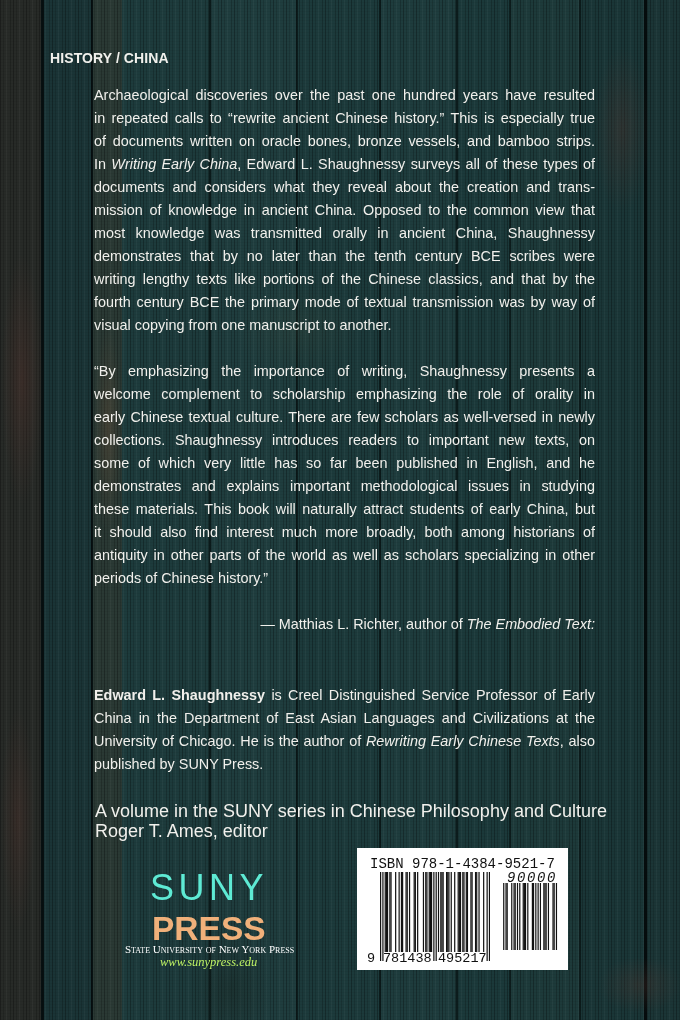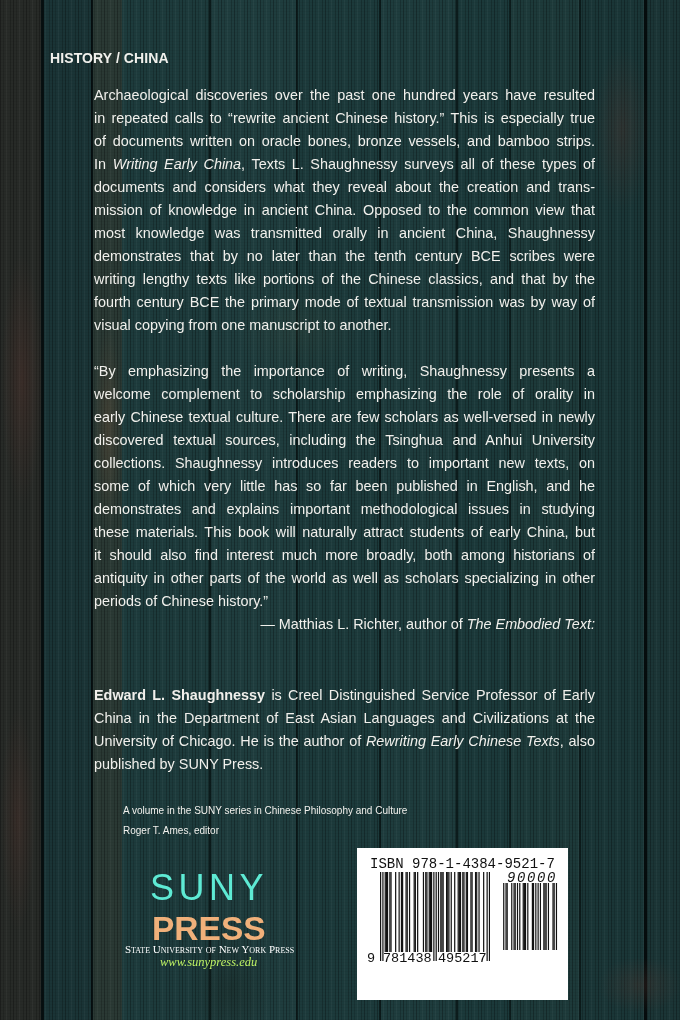--- a/index.html
+++ b/index.html
@@ -53,61 +53,60 @@
   .abs{position:absolute;}
   .category{
     left:50px;top:50px;font-size:14px;line-height:16px;font-weight:bold;
     letter-spacing:0.1px;white-space:nowrap;text-align:center;
   }
   .para{position:absolute;left:94px;width:501px;font-size:14.4px;line-height:23px;}
   .para .line{white-space:nowrap;height:23px;}
   .justify .line{text-align:justify;text-align-last:justify;}
   .justify .line:last-child{text-align-last:left;}
   .right .line{text-align:left;text-align-last:right;}
-  .series{position:absolute;left:95px;width:480px;font-size:10px;line-height:20px;margin-left:28px;}
+  .series{position:absolute;left:95px;width:480px;font-size:18px;line-height:20px;}
   .series .line{white-space:nowrap;height:20px;}
 
   .logo-suny{left:150px;top:870px;font-size:36px;line-height:36px;letter-spacing:4.5px;color:#5eead4;white-space:nowrap;}
   .logo-press{left:152px;top:912px;font-size:33.5px;line-height:34px;font-weight:bold;color:var(--accent);white-space:nowrap;}
   .logo-fullname{left:125px;top:943px;font-family:"Liberation Serif", serif;font-size:11px;line-height:12px;font-variant:small-caps;color:#ffffff;white-space:nowrap;}
   .logo-url{left:160px;top:955px;font-family:"Liberation Serif", serif;font-style:italic;font-size:12.5px;line-height:14px;color:#bef264;white-space:nowrap;}
 
-  .barcode{position:absolute;left:357px;top:848px;width:211px;height:152px;background:var(--bc-bg);color:var(--bc-ink);}
+  .barcode{position:absolute;left:357px;top:848px;width:211px;height:122px;background:var(--bc-bg);color:var(--bc-ink);}
   .barcode .mono{position:absolute;font-family:"Liberation Mono", monospace;white-space:nowrap;color:var(--bc-ink);}
   .isbn-label{left:13px;top:9px;font-size:14px;line-height:14px;}
   .addon-digits{left:150px;top:23px;font-size:14px;line-height:14px;letter-spacing:1.6px;font-style:italic;}
   .hr-digit{top:104px;font-size:13.5px;line-height:13px;}
   .bars{position:absolute;fill:var(--bc-ink);}
 </style>
 </head>
 <body>
 
 <div class="wood"></div>
 
 <div class="abs category">HISTORY / CHINA</div>
 
 <div class="para justify" style="top:84px;">
     <div class="line"><span>Archaeological discoveries over the past one hundred years have resulted</span></div>
     <div class="line"><span>in repeated calls to “rewrite ancient Chinese history.” This is especially true</span></div>
     <div class="line"><span>of documents written on oracle bones, bronze vessels, and bamboo strips.</span></div>
-    <div class="line"><span>In </span><span style="font-style: italic;">Writing Early China</span><span>, Texts L. Shaughnessy surveys all of these types of</span></div>
+    <div class="line"><span>In </span><span style="font-style: italic;">Writing Early China</span><span>, Edward L. Shaughnessy surveys all of these types of</span></div>
     <div class="line"><span>documents and considers what they reveal about the creation and trans-</span></div>
     <div class="line"><span>mission of knowledge in ancient China. Opposed to the common view that</span></div>
     <div class="line"><span>most knowledge was transmitted orally in ancient China, Shaughnessy</span></div>
     <div class="line"><span>demonstrates that by no later than the tenth century BCE scribes were</span></div>
     <div class="line"><span>writing lengthy texts like portions of the Chinese classics, and that by the</span></div>
     <div class="line"><span>fourth century BCE the primary mode of textual transmission was by way of</span></div>
     <div class="line"><span>visual copying from one manuscript to another.</span></div>
   </div>
 
 <div class="para justify" style="top:360px;">
     <div class="line"><span>“By emphasizing the importance of writing, Shaughnessy presents a</span></div>
     <div class="line"><span>welcome complement to scholarship emphasizing the role of orality in</span></div>
     <div class="line"><span>early Chinese textual culture. There are few scholars as well-versed in newly</span></div>
-    <div class="line"><span>discovered textual sources, including the Tsinghua and Anhui University</span></div>
     <div class="line"><span>collections. Shaughnessy introduces readers to important new texts, on</span></div>
     <div class="line"><span>some of which very little has so far been published in English, and he</span></div>
     <div class="line"><span>demonstrates and explains important methodological issues in studying</span></div>
     <div class="line"><span>these materials. This book will naturally attract students of early China, but</span></div>
     <div class="line"><span>it should also find interest much more broadly, both among historians of</span></div>
     <div class="line"><span>antiquity in other parts of the world as well as scholars specializing in other</span></div>
     <div class="line"><span>periods of Chinese history.”</span></div>
   </div>
 <div class="para right" style="top:613px;">
     <div class="line"><span>— Matthias L. Richter, author of </span><span style="font-style: italic;">The Embodied Text:</span></div>

